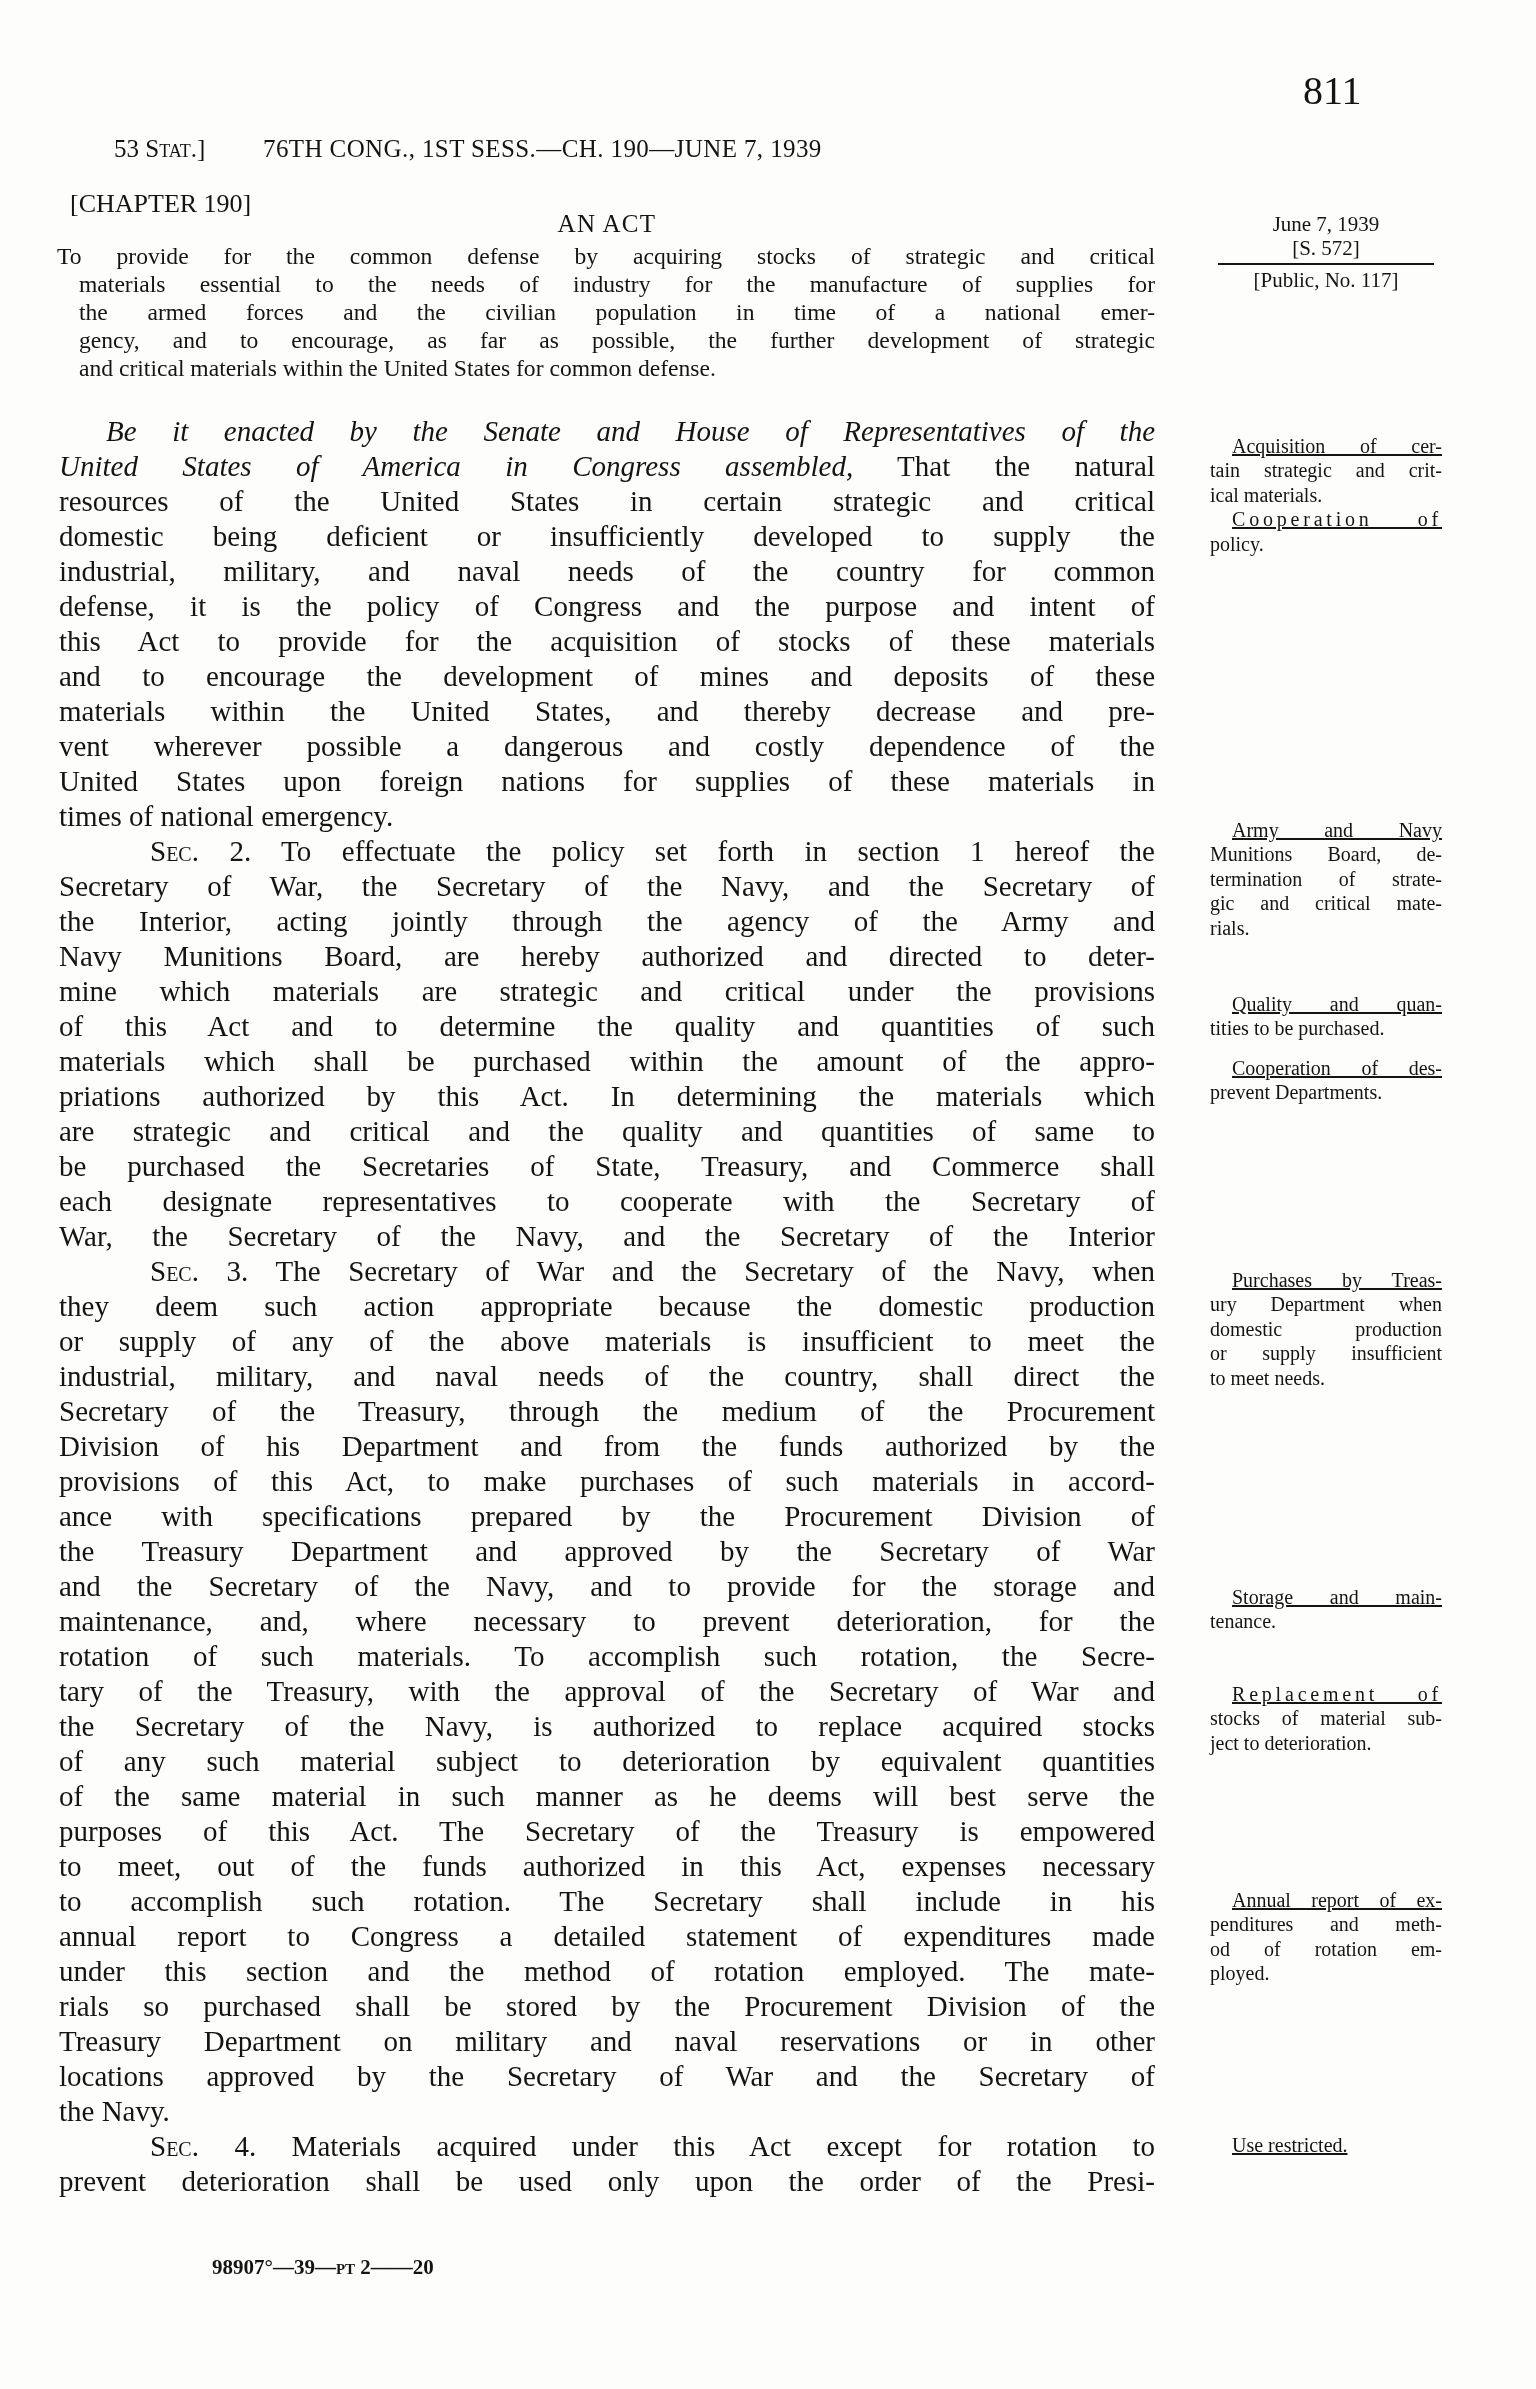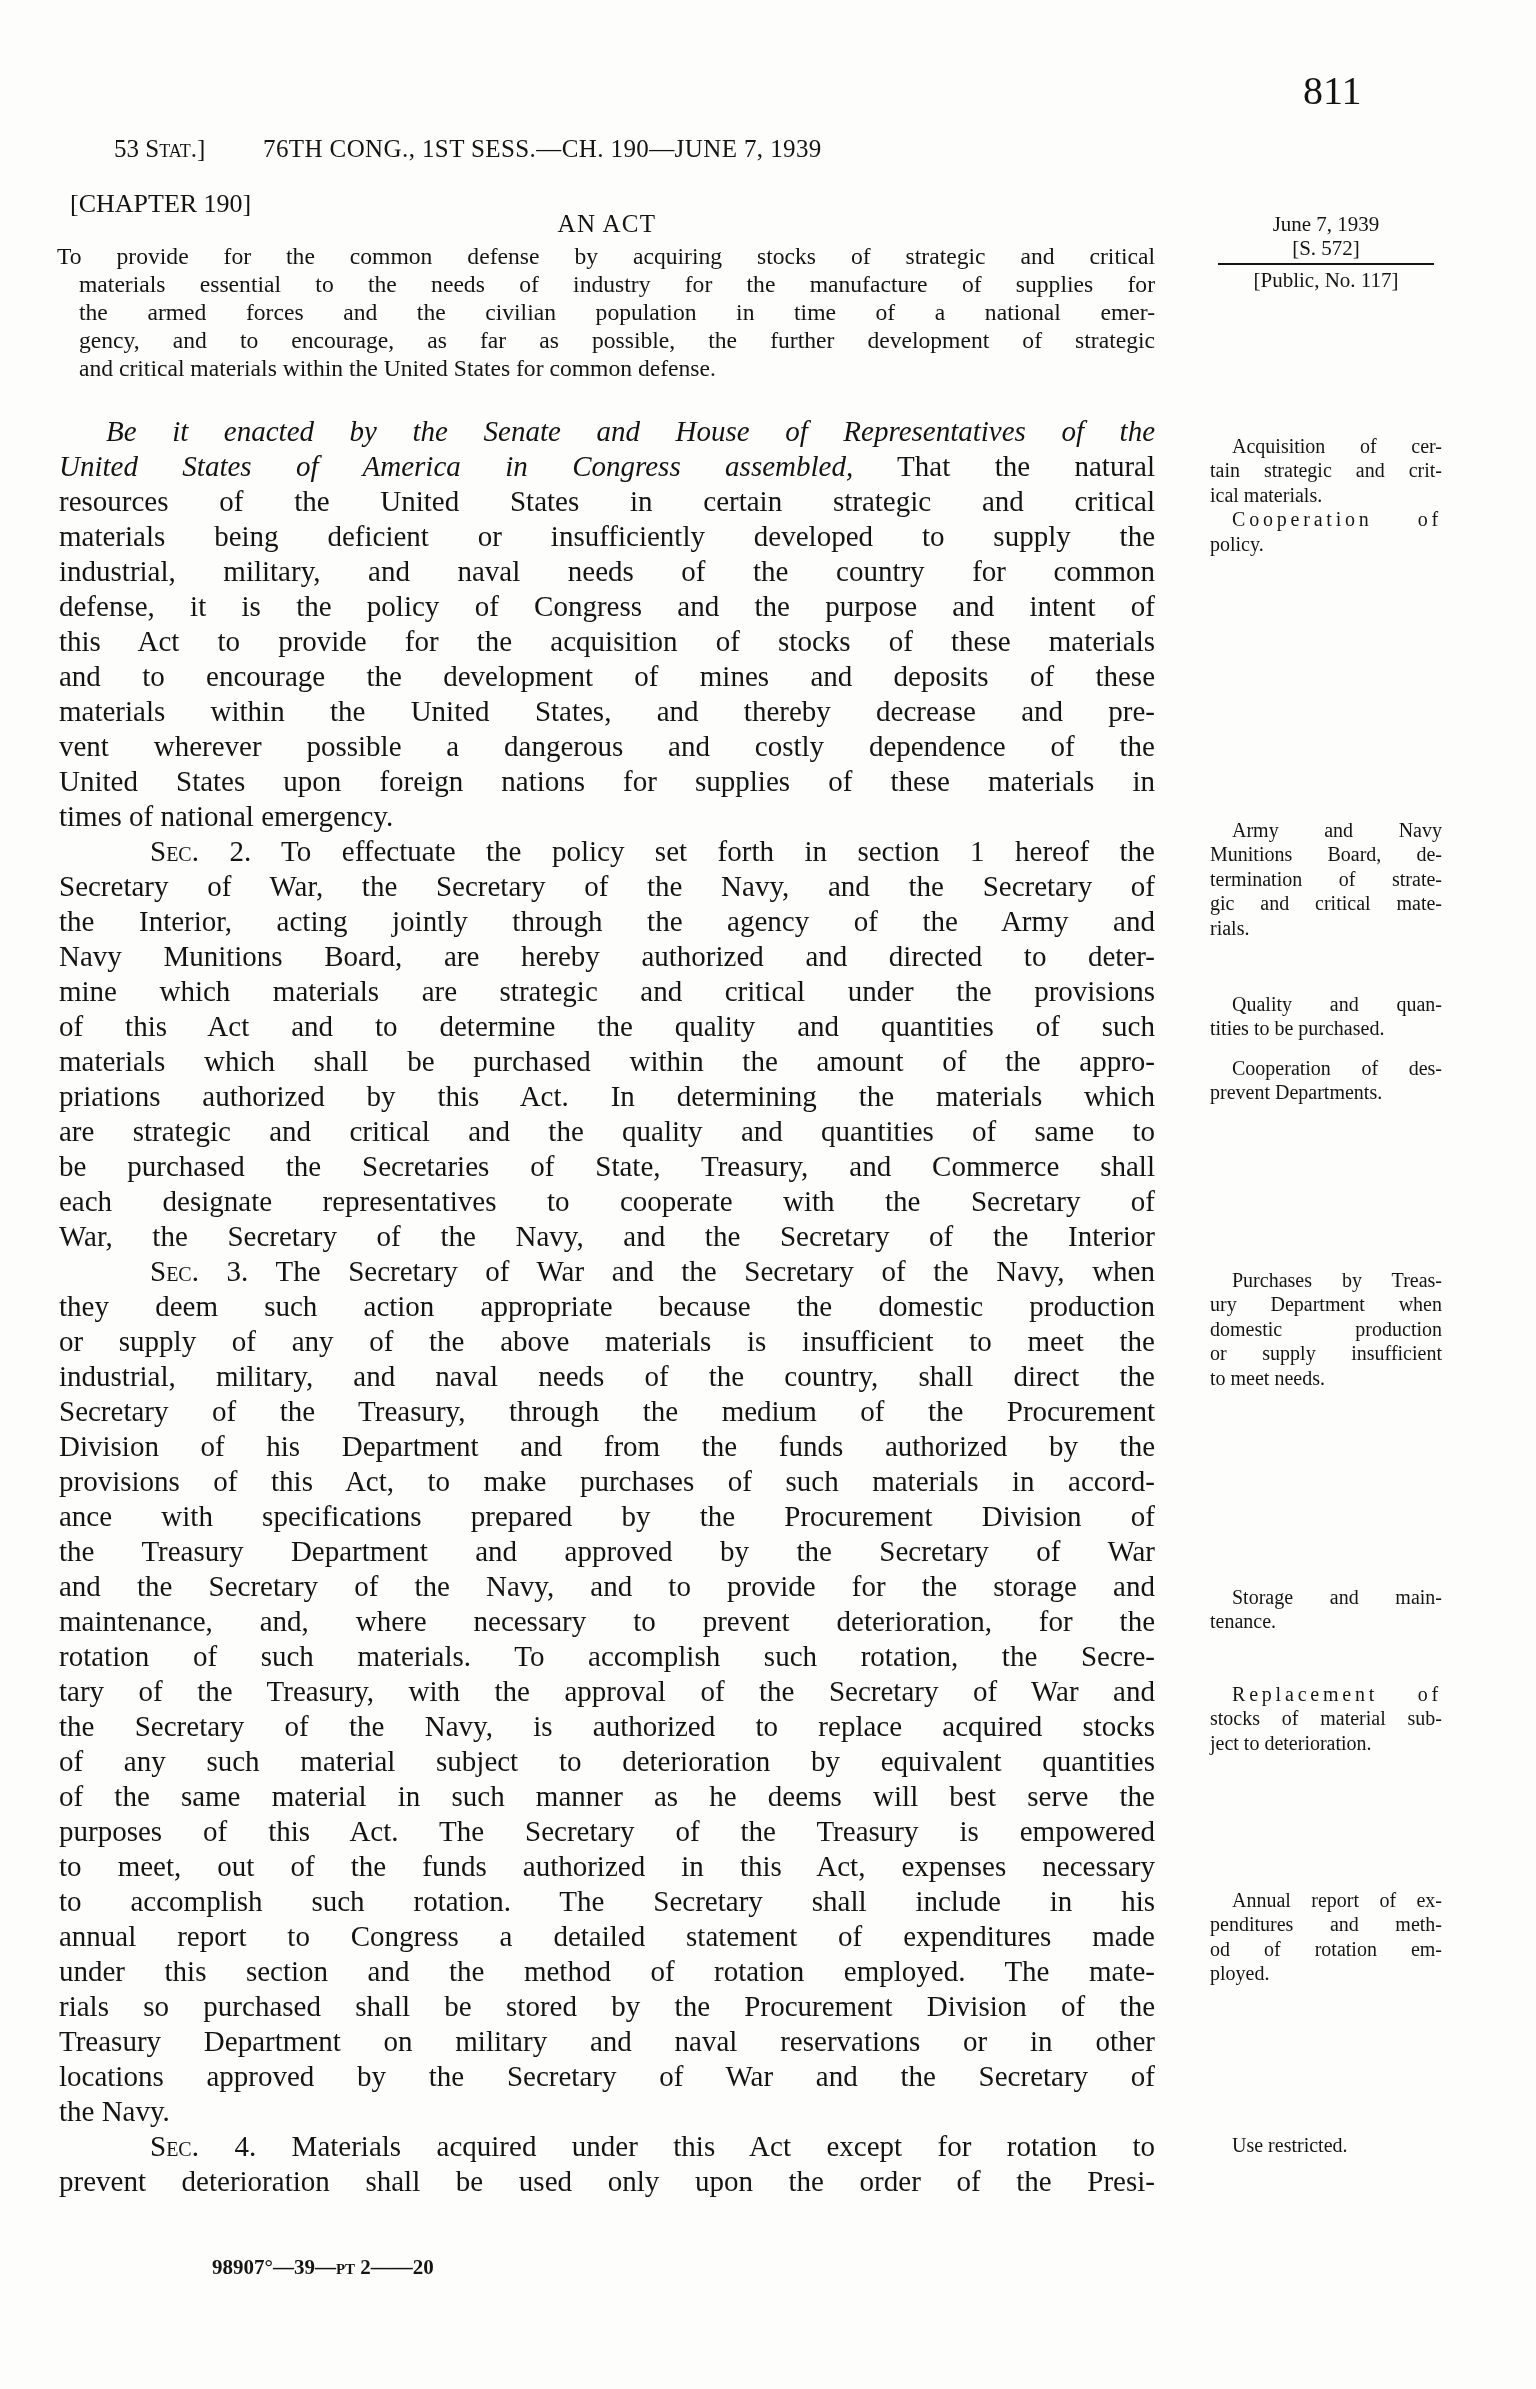--- a/index.html
+++ b/index.html
@@ -28,21 +28,21 @@
 
   .line{text-align:justify;text-align-last:justify;}
   .line.end{text-align-last:left;}
   #act-body .line.indent{text-indent:47px;}
   #preamble .line.hang{padding-left:22px;}
 
   
   .note-head{left:1210px;top:212px;width:232px;font-size:21px;line-height:24.4px;text-align:center;}
   .note-head .rule{height:1.7px;background:#141414;width:216px;margin:2.5px auto 2.5px auto;}
   .sidenote{position:absolute;left:1210px;width:232px;font-size:20px;line-height:24.4px;}
-  .sidenote .line.indent{text-indent:22px;}
+  .sidenote .line.indent{text-indent:22px;text-decoration:underline;}
   .sidenote .line.ls{letter-spacing:3.8px;}
 
   .footer{left:168px;top:2255px;font-size:21px;font-weight:bold;}
 </style>
 </head>
 <body>
 
 <div class="page">
 
   <div class="abs hdr-left sc">53 Stat.]</div>
@@ -64,21 +64,21 @@
       <div class="line hang">materials essential to the needs of industry for the manufacture of supplies for</div>
       <div class="line hang">the armed forces and the civilian population in time of a national emer-</div>
       <div class="line hang">gency, and to encourage, as far as possible, the further development of strategic</div>
       <div class="line end hang">and critical materials within the United States for common defense.</div>
     </div>
 
   <div class="abs" id="act-body">
       <div class="line indent"><span class="it">Be it enacted by the Senate and House of Representatives of the</span></div>
       <div class="line"><span class="it">United States of America in Congress assembled,</span> That the natural</div>
       <div class="line">resources of the United States in certain strategic and critical</div>
-      <div class="line">materials being deficient or insufficiently developed to supply the</div>
+      <div class="line">domestic being deficient or insufficiently developed to supply the</div>
       <div class="line">industrial, military, and naval needs of the country for common</div>
       <div class="line">defense, it is the policy of Congress and the purpose and intent of</div>
       <div class="line">this Act to provide for the acquisition of stocks of these materials</div>
       <div class="line">and to encourage the development of mines and deposits of these</div>
       <div class="line">materials within the United States, and thereby decrease and pre-</div>
       <div class="line">vent wherever possible a dangerous and costly dependence of the</div>
       <div class="line">United States upon foreign nations for supplies of these materials in</div>
       <div class="line end">times of national emergency.</div>
       <div class="line indent"><span class="sc">Sec.</span> 2. To effectuate the policy set forth in section 1 hereof the</div>
       <div class="line">Secretary of War, the Secretary of the Navy, and the Secretary of</div>

